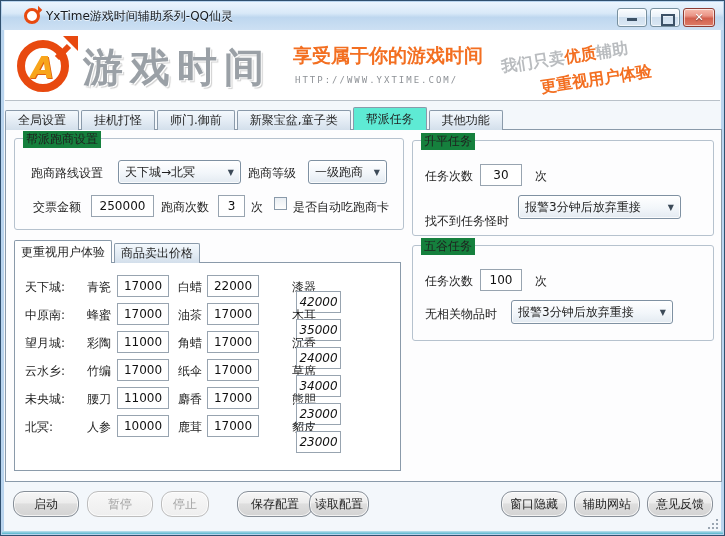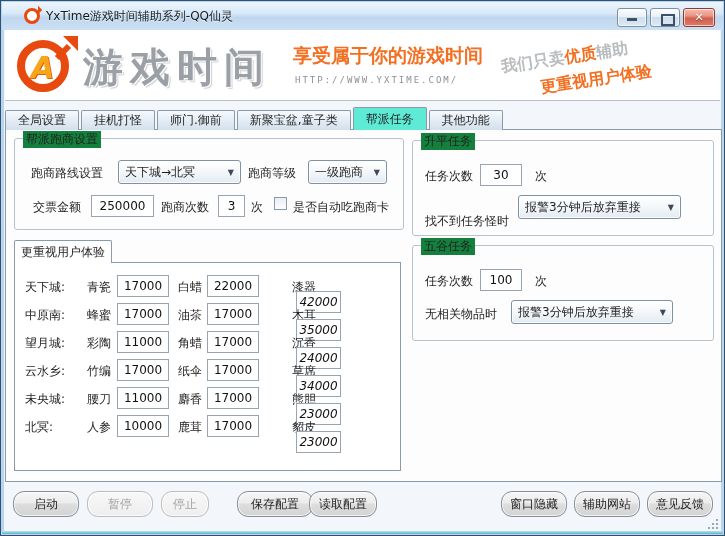--- a/index.html
+++ b/index.html
@@ -158,20 +158,21 @@
       <input class="tb" style="left: 76px; top: 56px; width: 63px;" value="250000">
       <span class="lbl" style="left:146px; top:60px;">跑商次数</span>
       <input class="tb" style="left: 203px; top: 56px; width: 27px;" value="3">
       <span class="lbl" style="left:236px; top:60px;">次</span>
       <span class="cb" style="left:259px; top:58px;"></span>
       <span class="lbl" style="left:278px; top:60px;">是否自动吃跑商卡</span>
     </div>
 
     <div class="ptabs">
       <div class="ptab active">更重视用户体验</div>
+      <div class="ptab">商品卖出价格</div>
     </div>
     <div class="ppage">
 
       <div class="prow" style="top:12px;">
         <span class="lbl city">天下城:</span>
         <span class="lbl n1">青瓷</span>
         <input class="tb t1" value="17000" style="">
         <span class="lbl n2">白蜡</span>
         <input class="tb t2" value="22000" style="">
         <span class="lbl n3">漆器</span>
@@ -251,21 +252,21 @@
         <span>报警3分钟后放弃重接</span>
       </div>
     </div>
 
   </div>
 
   <div class="btn" style="left:12px; width:66px;">启动</div>
   <div class="btn disabled" style="left:86px; width:66px;">暂停</div>
   <div class="btn disabled" style="left:160px; width:48px;">停止</div>
   <div class="btn" style="left:236px; width:76px;">保存配置</div>
-  <div class="btn" style="left:308px; width:68px;">读取配置</div>
+  <div class="btn" style="left:308px; width:60px;">读取配置</div>
   <div class="btn" style="left:500px; width:66px;">窗口隐藏</div>
   <div class="btn" style="left:573px; width:66px;">辅助网站</div>
   <div class="btn" style="left:646px; width:66px;">意见反馈</div>
 
   <span class="grip">
     <i style="right:0; bottom:0;"></i>
       <i style="right:4px; bottom:0;"></i>
       <i style="right:0; bottom:4px;"></i>
     <i style="right:8px; bottom:0;"></i>
       <i style="right:0; bottom:8px;"></i>

